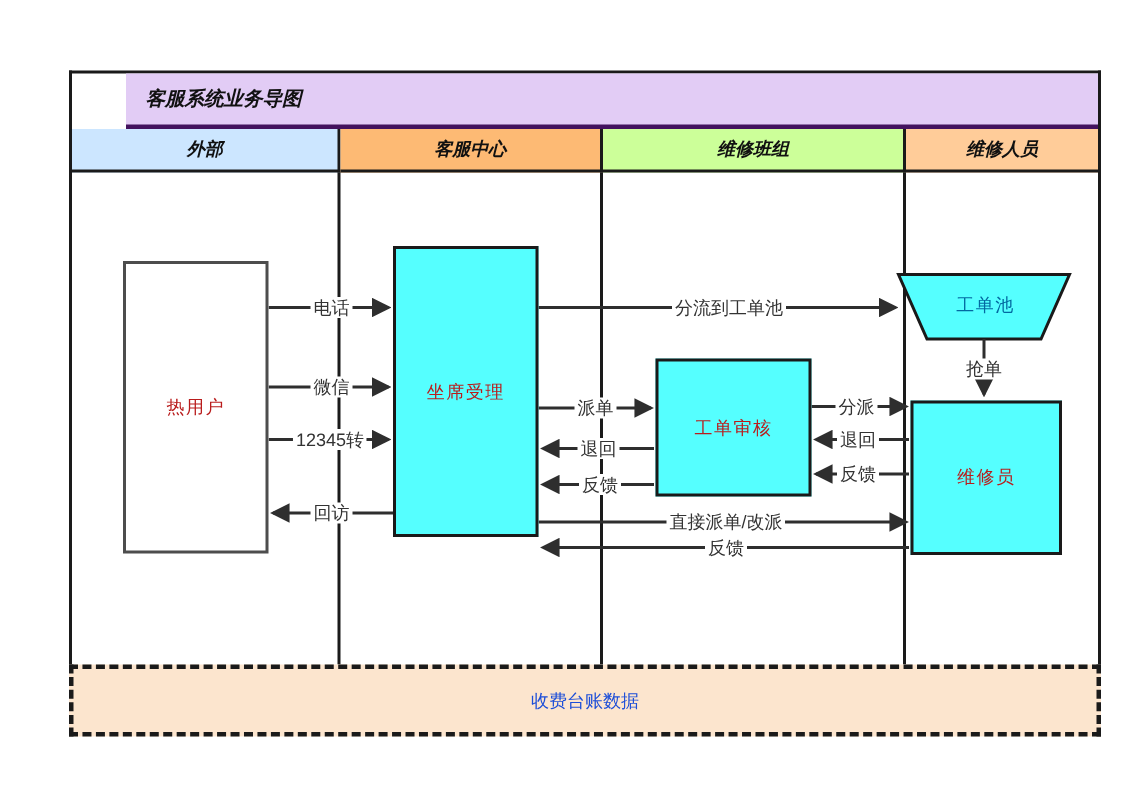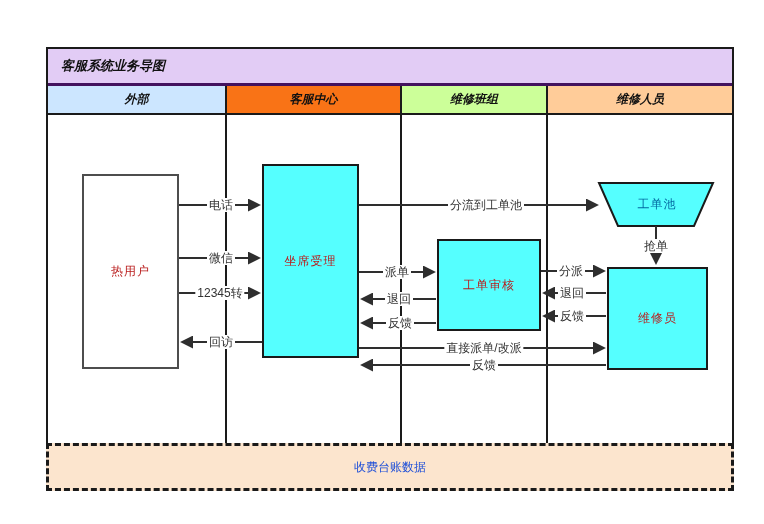--- a/index.html
+++ b/index.html
@@ -9,30 +9,30 @@
   }
   
   .frame{
     position:absolute;left:46px;top:47px;width:688px;height:396px;
     border:2px solid #1a1a1a;border-bottom:none;box-sizing:border-box;
     display:flex;flex-direction:column;z-index:1;
   }
   .title-bar{
     height:37px;background:#e2ccf5;border-bottom:3px solid #43125e;
     display:flex;align-items:center;padding-left:13px;box-sizing:border-box;
-    font-size:13px;font-weight:bold;font-style:italic;color:#111;
+    font-size:13px;font-weight:bold;font-style:italic;color:#111;margin-left:36px;
   }
   .header-row{display:flex;height:29px;}
   .header-cell{
     box-sizing:border-box;border-right:2px solid #1a1a1a;border-bottom:2px solid #1a1a1a;
     display:flex;align-items:center;justify-content:center;
     font-size:12px;font-weight:bold;font-style:italic;color:#111;
   }
   .header-cell:last-child{border-right:none;}
-  .w1{width:179px;} .w2{width:175px;} .w3{width:146px;} .w4{flex:1;}
+  .w1{width:179px;} .w2{width:175px;} .w3{width:202px;} .w4{flex:1;}
   .body-row{display:flex;flex:1;}
   .lane-body{box-sizing:border-box;border-right:2px solid #1a1a1a;}
   .lane-body:last-child{border-right:none;}
   
   .ledger{
     position:absolute;left:46px;top:443px;width:688px;height:48px;
     background:#fce5ce;border:3px dashed #1a1a1a;box-sizing:border-box;
     display:flex;align-items:center;justify-content:center;
     font-size:12px;color:#1d4ed8;z-index:2;
   }
@@ -62,21 +62,21 @@
 <body>
 
 <div class="canvas">
 
   <div class="frame">
     <div class="title-bar">
       <span>客服系统业务导图</span>
     </div>
     <div class="header-row">
       <div class="header-cell w1" style="background: rgb(204, 230, 255);">外部</div>
-      <div class="header-cell w2" style="background: #f97316;">客服中心</div>
+      <div class="header-cell w2" style="background: #fdba74;">客服中心</div>
       <div class="header-cell w3" style="background: rgb(204, 255, 153);">维修班组</div>
       <div class="header-cell w4" style="background: rgb(255, 204, 153);">维修人员</div>
     </div>
     <div class="body-row">
       <div class="lane-body w1"></div>
       <div class="lane-body w2"></div>
       <div class="lane-body w3"></div>
       <div class="lane-body w4"></div>
     </div>
   </div>

